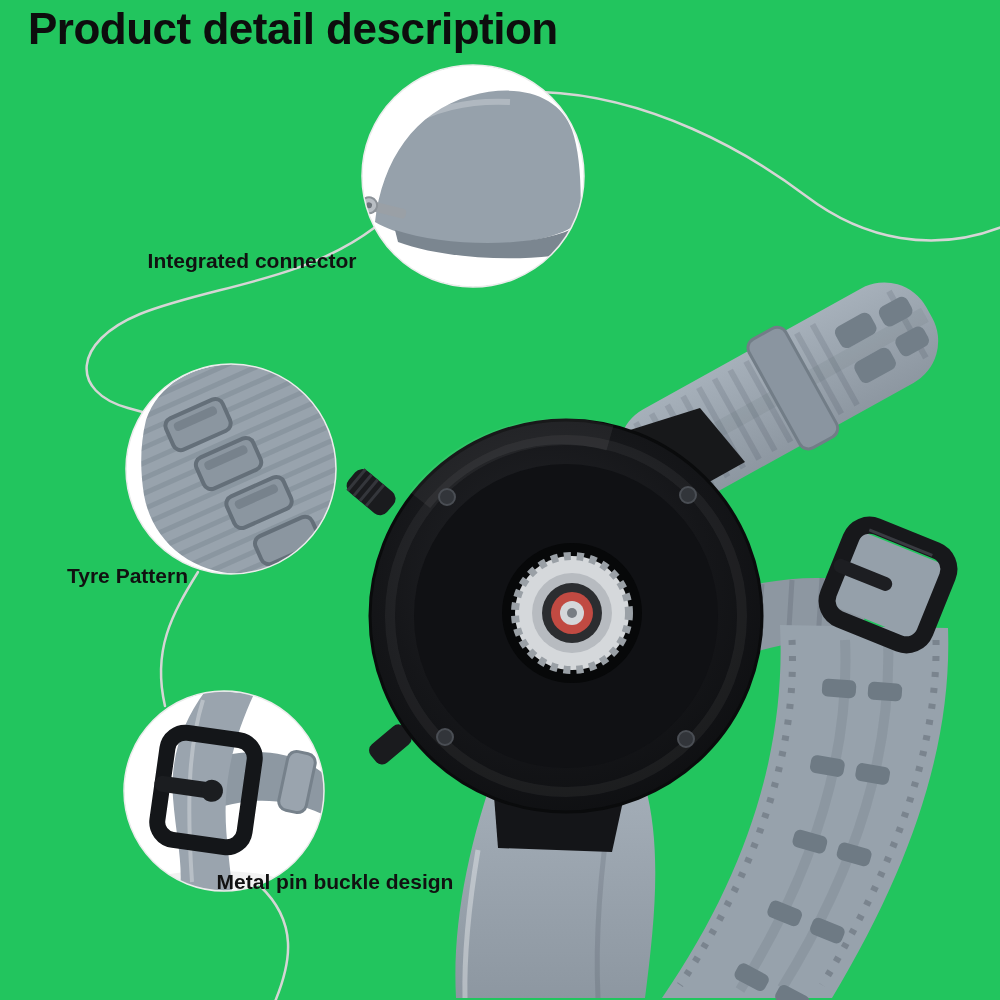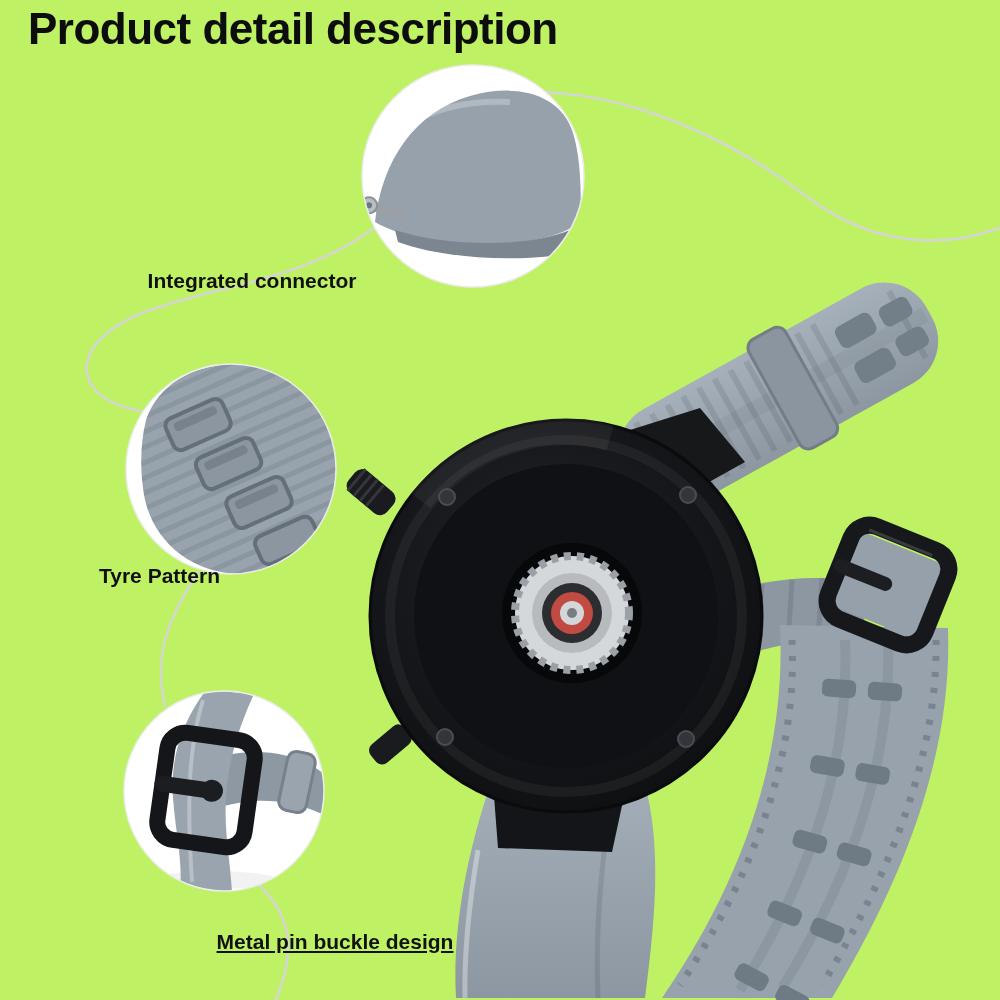--- a/index.html
+++ b/index.html
@@ -1,25 +1,25 @@
 <!DOCTYPE html>
 <html><head>
 <meta charset="utf-8">
 <style>
   html,body{margin:0;padding:0;background:#ffffff;}
-  #stage{position:relative;width:1000px;height:1000px;background:#bef264;overflow:hidden;
+  #stage{position:relative;width:1000px;height:1000px;background:#22c55e;overflow:hidden;
          font-family:"Liberation Sans",sans-serif;}
   #art{position:absolute;left:0;top:0;}
   .page-title{position:absolute;left:28px;top:4px;font-size:44px;font-weight:800;
               letter-spacing:-0.5px;color:#0d0d0d;white-space:nowrap;}
   .callout-label{position:absolute;font-size:21px;font-weight:700;color:#111111;
                  text-align:center;line-height:26px;}
-  .label-connector{left:92px;top:268px;width:320px;}
-  .label-material{left:0px;top:563px;width:255px;padding-left:32px;}
-  .label-buckle{left:175px;top:929px;width:320px;text-decoration:underline;}
+  .label-connector{left:92px;top:248px;width:320px;}
+  .label-material{left:0px;top:563px;width:255px;}
+  .label-buckle{left:175px;top:869px;width:320px;}
 </style>
 </head>
 <body>
 
 <div id="stage">
 
 <svg id="art" width="1000" height="1000" viewBox="0 0 1000 1000">
   <defs>
     <clipPath id="c1">
           <circle cx="473" cy="176" r="111"></circle>

